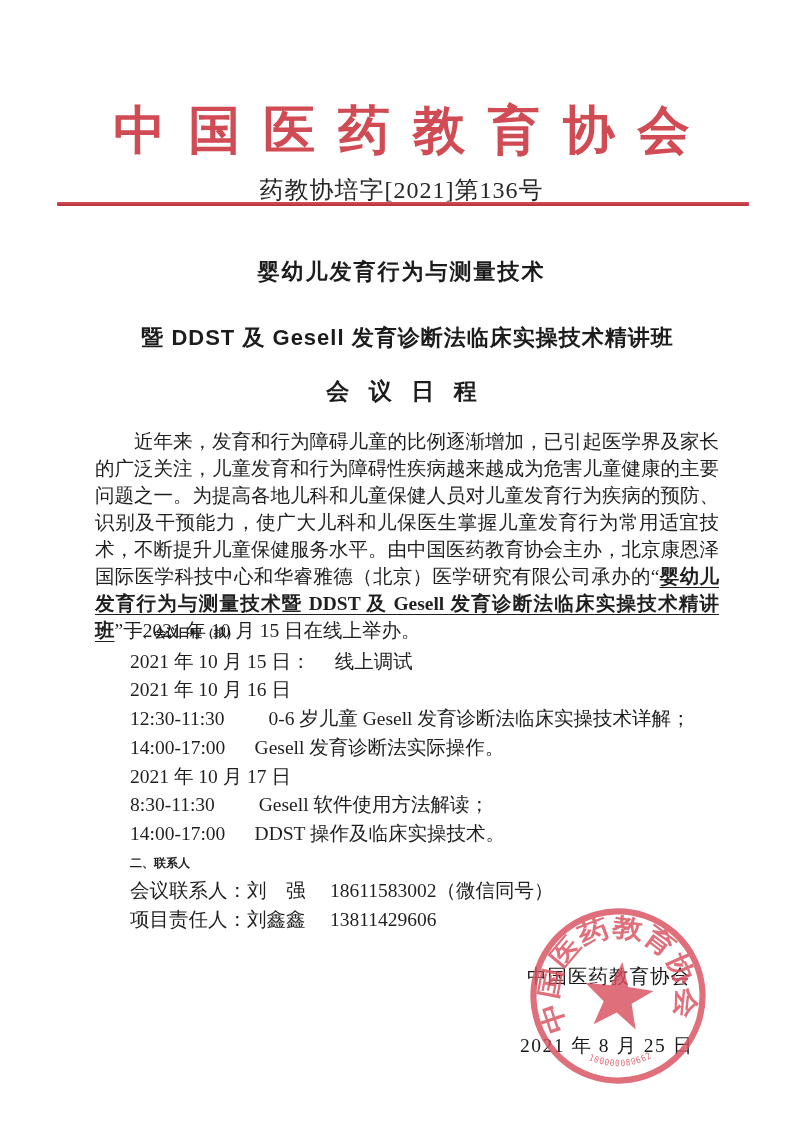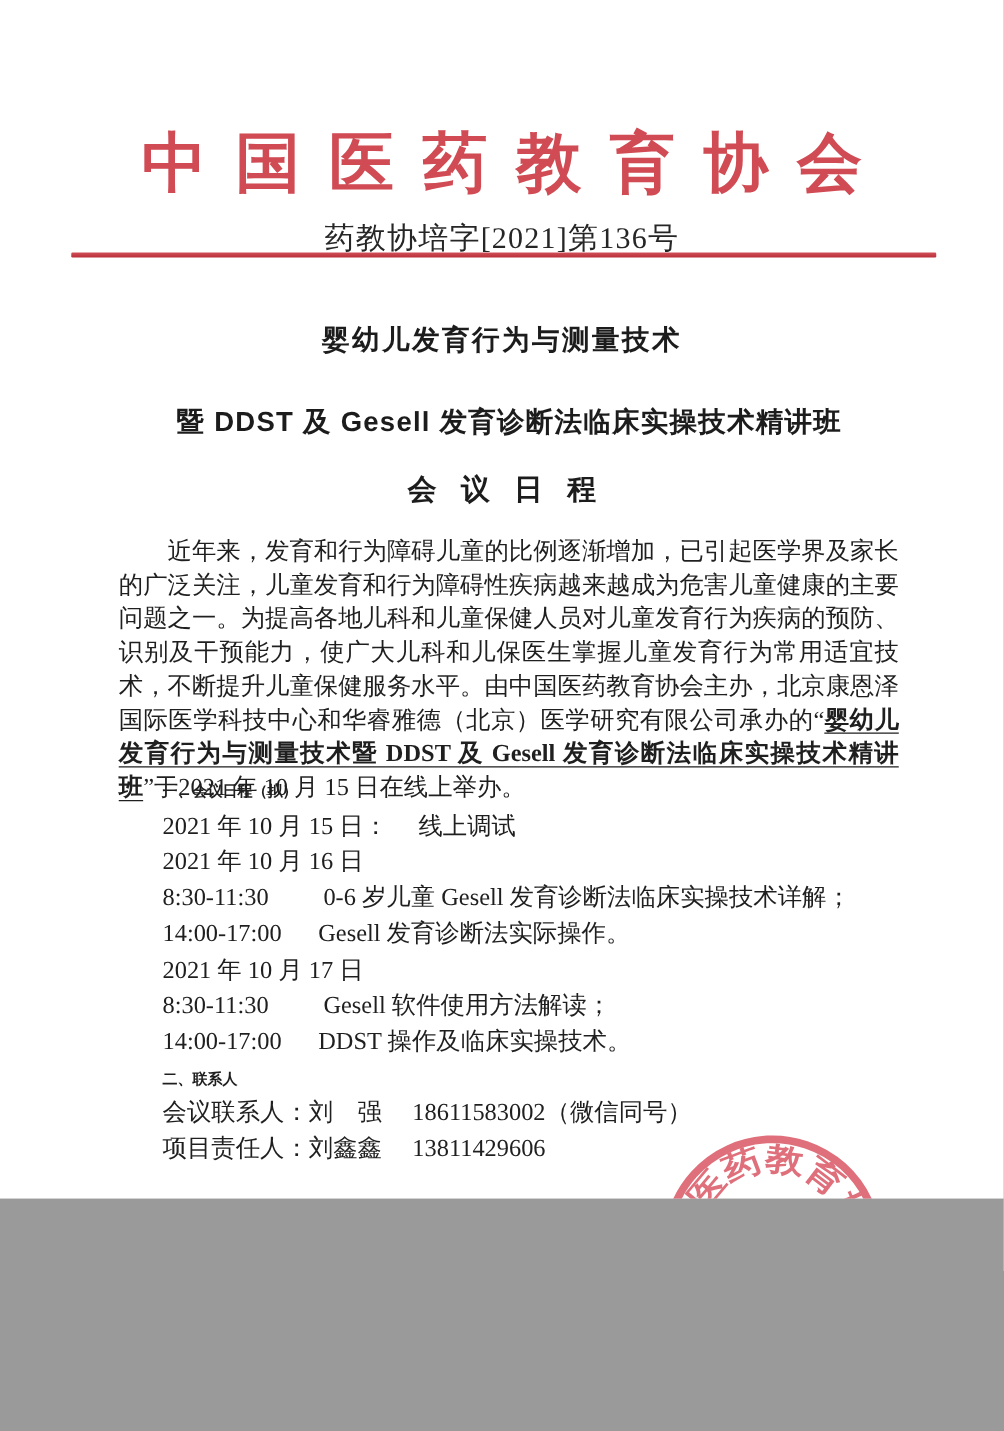--- a/index.html
+++ b/index.html
@@ -3,21 +3,21 @@
 <meta charset="utf-8">
 <style>
   html, body { margin: 0; padding: 0; }
   body {
     background: #9a9a9a;
     font-family: "Liberation Serif", "DejaVu Serif", serif;
   }
   .page {
     position: relative;
     width: 803px;
-    height: 959px;
+    height: 1145px;
     margin: 0 auto;
     background: #ffffff;
     overflow: hidden;
     color: #1f1f1f;
   }
 
   
   .org-title {
     position: absolute;
     top: 96px; left: 0; right: 0;
@@ -147,21 +147,21 @@
   <h2 class="doc-title line1">婴幼儿发育行为与测量技术</h2>
   <h2 class="doc-title line2">暨 DDST 及 Gesell 发育诊断法临床实操技术精讲班</h2>
   <h3 class="section-title">会议日程</h3>
 
   <p class="intro"><span>近年来，发育和行为障碍儿童的比例逐渐增加，已引起医学界及家长的广泛关注，儿童发育和行为障碍性疾病越来越成为危害儿童健康的主要问题之一。为提高各地儿科和儿童保健人员对儿童发育行为疾病的预防、识别及干预能力，使广大儿科和儿保医生掌握儿童发育行为常用适宜技术，不断提升儿童保健服务水平。由中国医药教育协会主办，北京康恩泽国际医学科技中心和华睿雅德（北京）医学研究有限公司承办的“</span><span class="bu">婴幼儿发育行为与测量技术暨 DDST 及 Gesell 发育诊断法临床实操技术精讲班</span><span>”于</span><span class="u">2021 年 10 月 15 日</span><span>在</span><span class="u">线上</span><span>举办。</span></p>
 
   <div class="schedule">
     <div class="sched-line heading">一、会议日程（拟）</div>
     <div class="sched-line">2021 年 10 月 15 日：　 线上调试</div>
     <div class="sched-line">2021 年 10 月 16 日</div>
-    <div class="sched-line">8:30-11:30　　 0-6 岁儿童 Gesell 发育诊断法临床实操技术详解；</div>
+    <div class="sched-line">12:30-11:30　　 0-6 岁儿童 Gesell 发育诊断法临床实操技术详解；</div>
     <div class="sched-line">14:00-17:00　  Gesell 发育诊断法实际操作。</div>
     <div class="sched-line">2021 年 10 月 17 日</div>
     <div class="sched-line">8:30-11:30　　 Gesell 软件使用方法解读；</div>
     <div class="sched-line">14:00-17:00　  DDST 操作及临床实操技术。</div>
     <div class="sched-line heading">二、联系人</div>
     <div class="sched-line">会议联系人：刘　强　 18611583002（微信同号）</div>
     <div class="sched-line">项目责任人：刘鑫鑫　 13811429606</div>
   </div>
 
   <div class="sign-org">中国医药教育协会</div>

